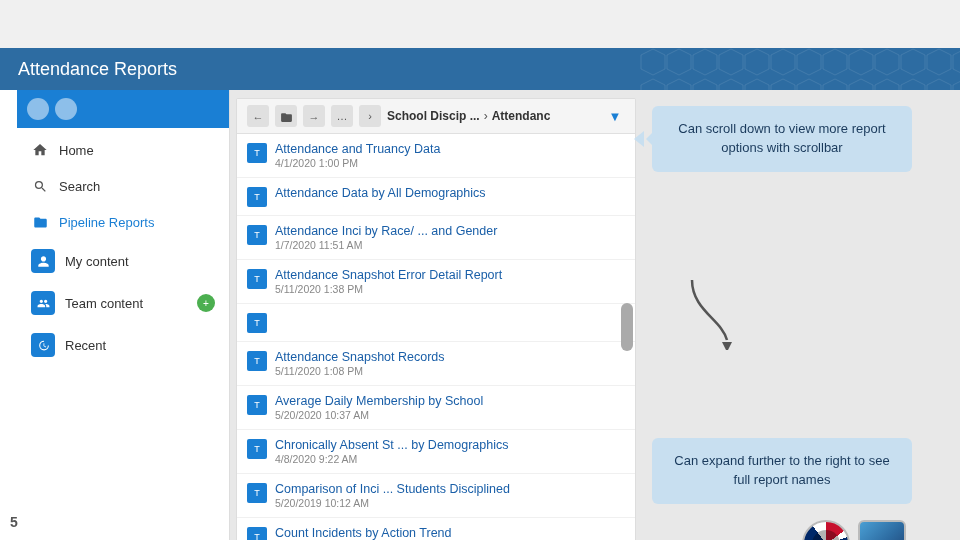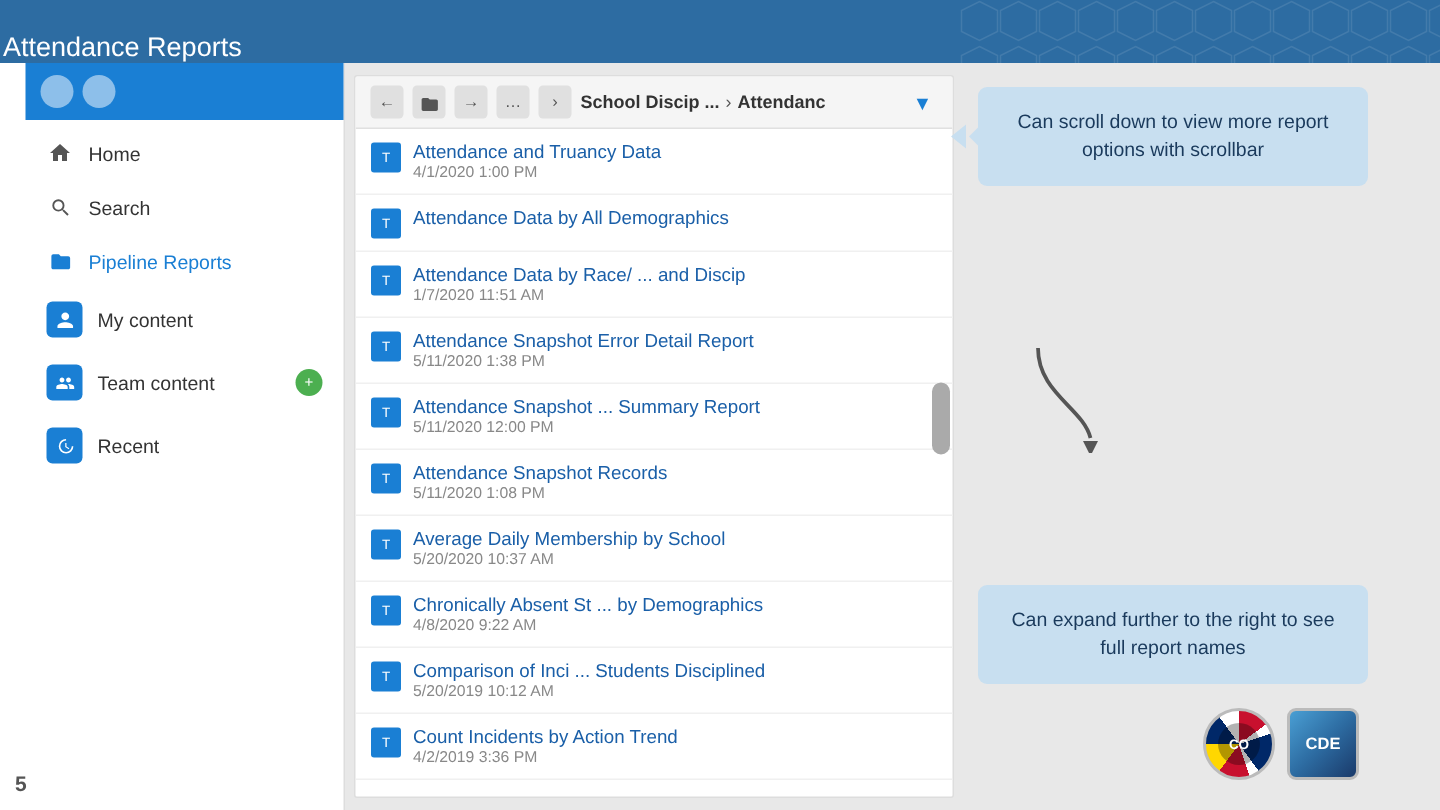--- a/index.html
+++ b/index.html
@@ -9,24 +9,25 @@
       overflow: hidden;
       font-family: 'Segoe UI', Arial, sans-serif;
       background: #f0f0f0;
     }
 
     
     .header {
       background: #2d6ca2;
       height: 42px;
       display: flex;
-      align-items: flex-end;
-      padding: 0 2px;
+      align-items: center;
+      padding: 0 18px;
       position: relative;
       overflow: hidden;
+      margin-top: 48px;
     }
     .header-title {
       color: #fff;
       font-size: 18px;
       font-weight: 500;
       z-index: 2;
     }
     .header-hexagons {
       position: absolute;
       right: 0;
@@ -427,37 +428,33 @@
       </div>
       <div class="report-item">
         <div class="report-icon">T</div>
         <div class="report-info">
           <div class="report-name">Attendance Data by All Demographics</div>
         </div>
       </div>
       <div class="report-item">
         <div class="report-icon">T</div>
         <div class="report-info">
-          <div class="report-name">Attendance Data by Race/ ... and Discip</div>
+          <div class="report-name">Attendance Inci by Race/ ... and Gender</div>
           <div class="report-date">1/7/2020 11:51 AM</div>
         </div>
       </div>
       <div class="report-item">
         <div class="report-icon">T</div>
         <div class="report-info">
           <div class="report-name">Attendance Snapshot Error Detail Report</div>
           <div class="report-date">5/11/2020 1:38 PM</div>
         </div>
       </div>
       <div class="report-item">
         <div class="report-icon">T</div>
-        <div class="report-info">
-          <div class="report-name">Attendance Snapshot ... Summary Report</div>
-          <div class="report-date">5/11/2020 12:00 PM</div>
-        </div>
       </div>
       <div class="report-item">
         <div class="report-icon">T</div>
         <div class="report-info">
           <div class="report-name">Attendance Snapshot Records</div>
           <div class="report-date">5/11/2020 1:08 PM</div>
         </div>
       </div>
       <div class="report-item">
         <div class="report-icon">T</div>

